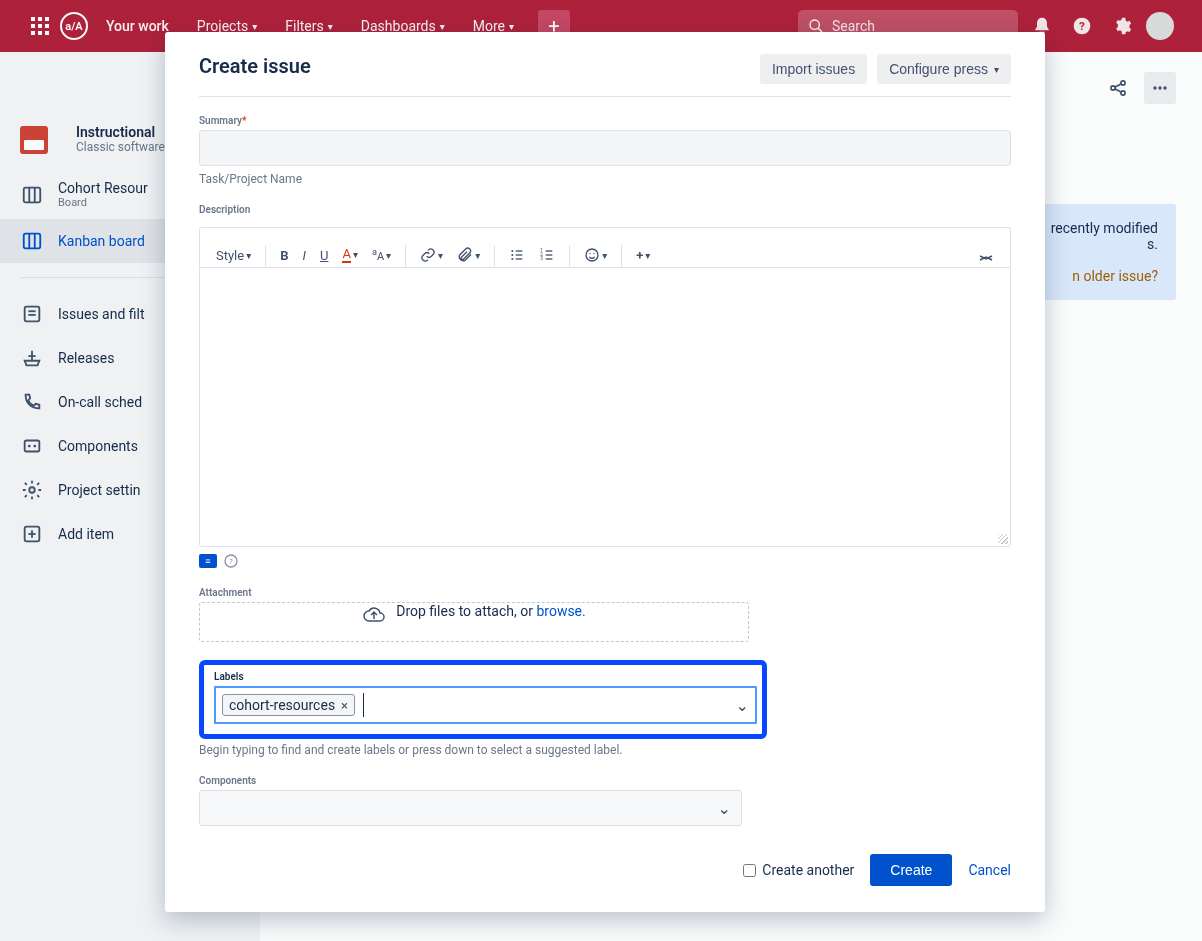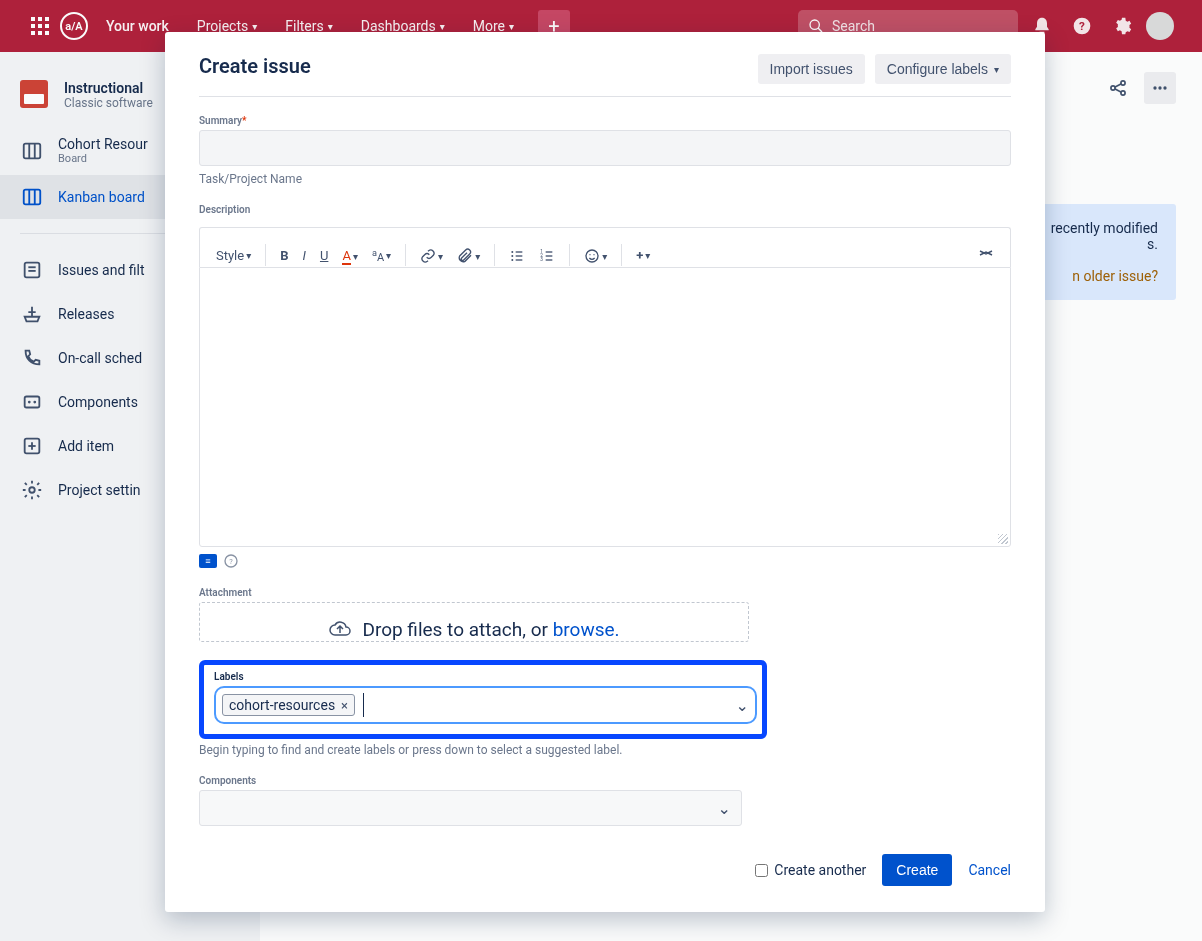--- a/index.html
+++ b/index.html
@@ -12,21 +12,21 @@
 .topnav .nav-item { padding: 0 10px; font-size: 14px; display: flex; align-items: center; gap: 4px; cursor: pointer; opacity: 0.95; }
 .topnav .nav-item.active { font-weight: 500; }
 .topnav .create-btn { background: #c94865; width: 32px; height: 32px; border-radius: 3px; display: flex; align-items: center; justify-content: center; font-size: 20px; cursor: pointer; margin-left: 6px; }
 .topnav .spacer { flex: 1; }
 .topnav .search { background: rgba(255,255,255,0.22); height: 32px; border-radius: 5px; width: 220px; display: flex; align-items: center; padding: 0 10px; gap: 8px; font-size: 14px; }
 .topnav .icon-btn { width: 32px; height: 32px; display: flex; align-items: center; justify-content: center; cursor: pointer; opacity: 0.9; }
 .topnav .avatar { width: 28px; height: 28px; border-radius: 50%; background: #ddd; }
 
 
 .sidebar { position: absolute; left: 0; top: 52px; width: 260px; bottom: 0; background: #f4f5f7; padding-top: 20px; }
-.proj-head { display: flex; align-items: flex-start; gap: 16px; padding: 8px 20px 16px; }
+.proj-head { display: flex; align-items: flex-end; gap: 28px; padding: 8px 20px 16px; margin-top: 44px; }
 .proj-icon { width: 28px; height: 28px; background: #d04437; border-radius: 3px; position: relative; }
 .proj-icon::after { content:""; position:absolute; left:4px; right:4px; bottom:4px; height:10px; background:#fff; border-radius:1px; }
 .proj-head .t1 { font-size: 14px; font-weight: 600; color: #172b4d; }
 .proj-head .t2 { font-size: 12px; color: #6b778c; }
 .side-item { display: flex; align-items: center; gap: 14px; padding: 10px 20px; font-size: 14px; color: #172b4d; cursor: pointer; }
 .side-item.active { background: #e4e6ea; color: #0052cc; }
 .side-item .sub { font-size: 11px; color: #6b778c; display:block; }
 .side-item .icon { width: 24px; height: 24px; display: flex; align-items: center; justify-content: center; color: #42526e; flex-shrink:0; }
 .side-item.active .icon { color: #0052cc; }
 .side-divider { height: 1px; background: #dfe1e6; margin: 14px 20px; }
@@ -46,48 +46,48 @@
 .head-btns { display: flex; gap: 10px; }
 .btn-subtle { background: #efeff2; border: none; padding: 7px 12px; font-size: 14px; color: #42526e; border-radius: 3px; cursor: pointer; display:flex; align-items:center; gap:6px; }
 .hr { height: 1px; background: #dfe1e6; margin: 12px 0 18px; }
 .field-label { font-size: 10px; font-weight: 600; color: #6b778c; margin-bottom: 4px; display:block; }
 .req { color: #de350b; }
 .text-input { width: 100%; height: 36px; background: #f4f5f7; border: 1px solid #dfe1e6; border-radius: 3px; padding: 0 10px; font-size: 14px; }
 .help-text { font-size: 12px; color: #6b778c; margin-top: 6px; }
 .field { margin-bottom: 18px; }
 
 
-.editor-toolbar { border: 1px solid #dfe1e6; border-bottom: none; border-radius: 3px 3px 0 0; height: 40px; display: flex; align-items: flex-start; padding: 16px 10px; gap: 2px; color: #42526e; font-size: 13px; margin-top: 12px; }
+.editor-toolbar { border: 1px solid #dfe1e6; border-bottom: none; border-radius: 3px 3px 0 0; height: 40px; display: flex; align-items: flex-end; padding: 0 10px; gap: 2px; color: #42526e; font-size: 13px; margin-top: 12px; }
 .editor-toolbar .tb { padding: 4px 6px; cursor: pointer; display:flex; align-items:center; gap:2px; border-radius:3px; }
 .editor-toolbar .sep { width: 1px; height: 22px; background: #dfe1e6; margin: 0 6px; }
 .editor-toolbar .collapse { margin-left: auto; }
 .editor-body { border: 1px solid #dfe1e6; border-radius: 0 0 3px 3px; height: 280px; background: #fff; resize: vertical; position: relative; }
 .editor-body::after { content:""; position:absolute; right:2px; bottom:2px; width:10px; height:10px; background: repeating-linear-gradient(135deg,#c1c7d0 0 1px,transparent 1px 3px); }
 .editor-foot { display: flex; gap: 6px; margin-top: 6px; color: #6b778c; align-items:center; }
 .editor-foot .chip { background:#0052cc; color:#fff; width:18px; height:14px; border-radius:2px; font-size:9px; display:flex; align-items:center; justify-content:center; }
 
 
-.attach-box { border: 1px dashed #c1c7d0; border-radius: 3px; height: 40px; display: flex; align-items: flex-end; justify-content: center; gap: 10px; font-size: 19px; color: #172b4d; width: 550px; }
+.attach-box { border: 1px dashed #c1c7d0; border-radius: 3px; height: 40px; display: flex; align-items: flex-start; justify-content: center; gap: 10px; font-size: 14px; color: #172b4d; width: 550px; }
 .attach-box a { color: #0052cc; text-decoration: none; }
 
 
 .labels-highlight { border: 5px solid #0747ff; border-radius: 6px; padding: 6px 10px 10px; margin-bottom: 4px; width: 568px; position: relative; }
-.labels-input-wrap { border: 2px solid #4c9aff; border-radius: 10px; height: 38px; display: flex; align-items: center; padding: 0 6px; gap: 8px; width: 543px; background:#fff; }
+.labels-input-wrap { border: 2px solid #4c9aff; border-radius: 1px; height: 38px; display: flex; align-items: center; padding: 0 6px; gap: 8px; width: 543px; background:#fff; }
 .label-tag { border: 1px solid #8993a4; background: #f4f5f7; border-radius: 3px; padding: 2px 6px; font-size: 14px; color: #172b4d; display: flex; align-items: center; gap: 6px; }
 .label-tag .x { cursor: pointer; font-size: 13px; color:#42526e; }
 .labels-input-wrap input { border: none; outline: none; flex: 1; font-size: 14px; height: 24px; border-left: 1px solid #172b4d; padding-left:2px; }
 .labels-caret { margin-left: auto; cursor:pointer; color:#42526e; }
 
 
 .components-select { width: 543px; height: 36px; border: 1px solid #dfe1e6; background: #f7f8f9; border-radius: 3px; display:flex; align-items:center; justify-content:flex-end; padding:0 10px; color:#42526e; }
 
 
 .modal-footer { display: flex; justify-content: flex-end; align-items: center; gap: 16px; margin-top: 28px; font-size: 14px; }
 .chk { display: flex; align-items: center; gap: 6px; color: #172b4d; }
-.btn-primary { background: #0052cc; color: #fff; border: none; padding: 8px 14px; border-radius: 3px; font-size: 14px; font-weight: 500; cursor: pointer; }
+.btn-primary { background: #0052cc; color: #fff; border: none; padding: 8px 20px; border-radius: 3px; font-size: 14px; font-weight: 500; cursor: pointer; }
 .link-cancel { color: #0052cc; cursor: pointer; }
 
 svg { display:block; }
 .caret-down { font-size: 10px; }
 </style>
 </head>
 <body>
 
 <div class="topnav">
   <div class="apps-icon">
@@ -212,35 +212,35 @@
           <rect x="4" y="6" width="16" height="12" rx="2" fill="none" stroke="currentColor" stroke-width="2"></rect>
           <circle cx="9" cy="12" r="1.5" fill="currentColor"></circle>
           <circle cx="15" cy="12" r="1.5" fill="currentColor"></circle>
         </svg>
       </div>
     <span>Components</span>
   </div>
   <div class="side-item">
     <div class="icon">
         <svg width="22" height="22" viewBox="0 0 24 24">
+          <circle cx="12" cy="12" r="3" fill="none" stroke="currentColor" stroke-width="2"></circle>
+          <path d="M12 2v3M12 19v3M4.2 4.2l2.1 2.1M17.7 17.7l2.1 2.1M2 12h3M19 12h3M4.2 19.8l2.1-2.1M17.7 6.3l2.1-2.1" stroke="currentColor" stroke-width="2"></path>
+        </svg>
+      </div>
+    <span>Project settin</span>
+  </div>
+  <div class="side-item">
+    <div class="icon">
+        <svg width="22" height="22" viewBox="0 0 24 24">
           <rect x="4" y="4" width="16" height="16" rx="2" fill="none" stroke="currentColor" stroke-width="2"></rect>
           <line x1="12" y1="8" x2="12" y2="16" stroke="currentColor" stroke-width="2"></line>
           <line x1="8" y1="12" x2="16" y2="12" stroke="currentColor" stroke-width="2"></line>
         </svg>
       </div>
     <span>Add item</span>
-  </div>
-  <div class="side-item">
-    <div class="icon">
-        <svg width="22" height="22" viewBox="0 0 24 24">
-          <circle cx="12" cy="12" r="3" fill="none" stroke="currentColor" stroke-width="2"></circle>
-          <path d="M12 2v3M12 19v3M4.2 4.2l2.1 2.1M17.7 17.7l2.1 2.1M2 12h3M19 12h3M4.2 19.8l2.1-2.1M17.7 6.3l2.1-2.1" stroke="currentColor" stroke-width="2"></path>
-        </svg>
-      </div>
-    <span>Project settin</span>
   </div>
 </div>
 
 <div class="content-bg">
   <div class="ctl-row">
     <div class="sq">
         <svg width="20" height="20" viewBox="0 0 24 24">
           <circle cx="6" cy="12" r="2.5" fill="none" stroke="#42526e" stroke-width="2"></circle>
           <circle cx="18" cy="6" r="2.5" fill="none" stroke="#42526e" stroke-width="2"></circle>
           <circle cx="18" cy="18" r="2.5" fill="none" stroke="#42526e" stroke-width="2"></circle>
@@ -266,21 +266,21 @@
   </div>
 </div>
 
 <div class="overlay"></div>
 <div class="modal">
   <div class="modal-head">
     <div class="modal-title">Create issue</div>
     <div class="head-btns">
       <button class="btn-subtle">Import issues</button>
       <button class="btn-subtle">
-          <span>Configure labels</span>
+          <span>Configure press</span>
           <span class="caret-down">▾</span>
         </button>
     </div>
   </div>
   <div class="hr"></div>
 
   <div class="field">
     <label class="field-label"><span>Summary</span><span class="req">*</span></label>
     <input class="text-input" style="">
     <div class="help-text">Task/Project Name</div>

